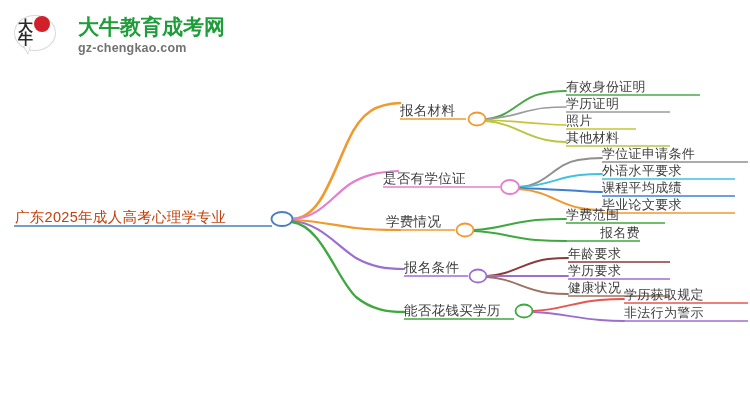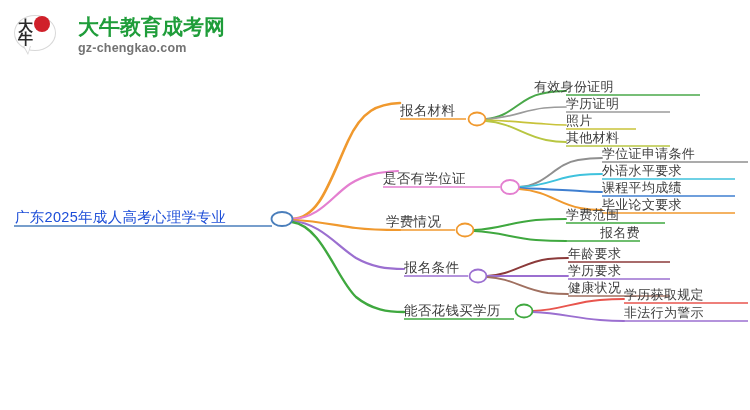--- a/index.html
+++ b/index.html
@@ -127,21 +127,21 @@
   .node-label {
     position: absolute;
     font-size: 13px;
     color: #3d3d3d;
     white-space: nowrap;
     line-height: 16px;
     letter-spacing: 0.3px;
   }
   .node-root {
     font-size: 14.5px;
-    color: #1d4ed8;
+    color: #c2410c;
   }
   .node-branch {
     font-size: 13.5px;
   }
   .node-leaf {
     font-size: 13px;
   }
 </style>
 </head>
 <body>
@@ -220,21 +220,21 @@
     <ellipse cx="477" cy="119" rx="8.5" ry="6.5" fill="#ffffff" stroke="#f0992e" stroke-width="1.8"></ellipse>
     <ellipse cx="510" cy="187" rx="9" ry="7" fill="#ffffff" stroke="#e47fd0" stroke-width="1.8"></ellipse>
     <ellipse cx="465" cy="230" rx="8.5" ry="6.5" fill="#ffffff" stroke="#f0992e" stroke-width="1.8"></ellipse>
     <ellipse cx="478" cy="276" rx="8.5" ry="6.5" fill="#ffffff" stroke="#9b6fd0" stroke-width="1.8"></ellipse>
     <ellipse cx="524" cy="311" rx="8.5" ry="6.5" fill="#ffffff" stroke="#3fa83f" stroke-width="1.8"></ellipse>
   </svg>
 
   <div class="node-label node-root" style="left:15px; top:209px;">广东2025年成人高考心理学专业</div>
 
   <div class="node-label node-branch" style="left:400px; top:103px;">报名材料</div>
-  <div class="node-label node-leaf" style="left:534px; top:79px;">有效身份证明</div>
+  <div class="node-label node-leaf" style="left:566px; top:79px;">有效身份证明</div>
   <div class="node-label node-leaf" style="left:566px; top:96px;">学历证明</div>
   <div class="node-label node-leaf" style="left:566px; top:113px;">照片</div>
   <div class="node-label node-leaf" style="left:566px; top:130px;">其他材料</div>
 
   <div class="node-label node-branch" style="left:383px; top:171px;">是否有学位证</div>
   <div class="node-label node-leaf" style="left:602px; top:146px;">学位证申请条件</div>
   <div class="node-label node-leaf" style="left:602px; top:163px;">外语水平要求</div>
   <div class="node-label node-leaf" style="left:602px; top:180px;">课程平均成绩</div>
   <div class="node-label node-leaf" style="left:602px; top:197px;">毕业论文要求</div>
 

